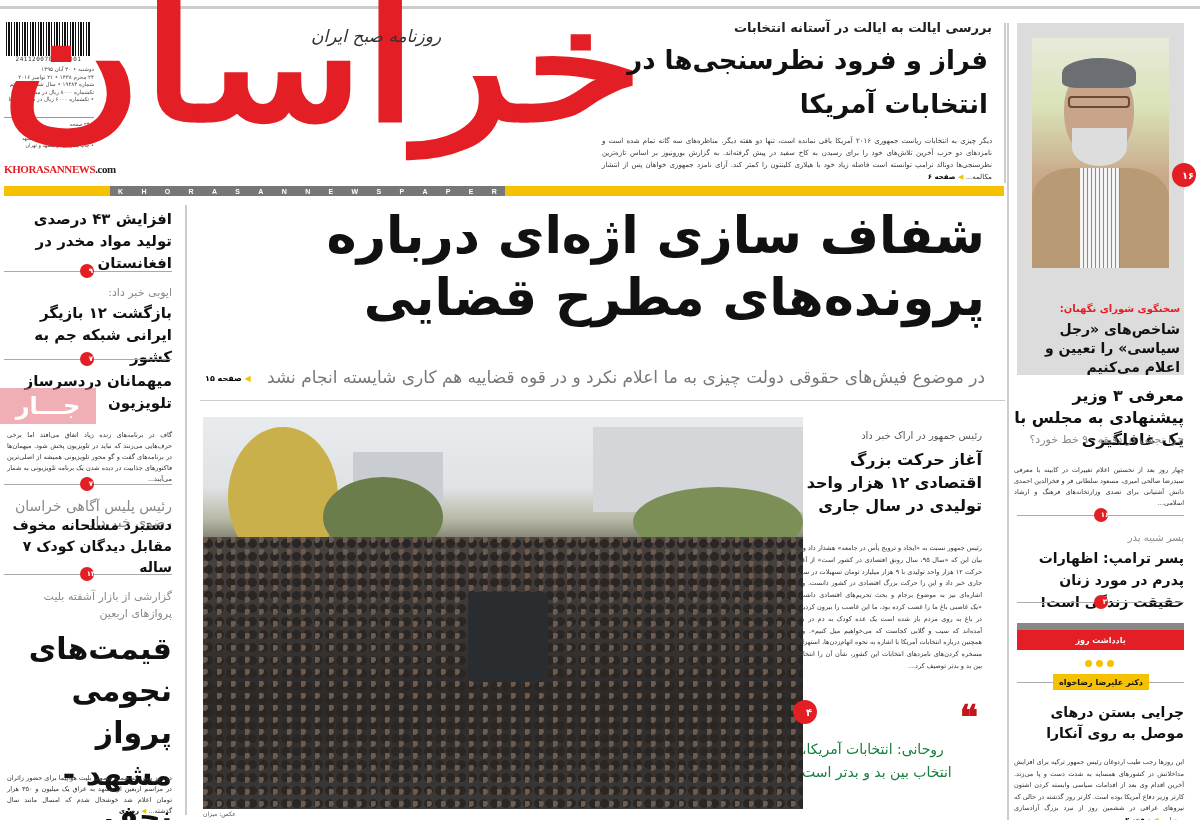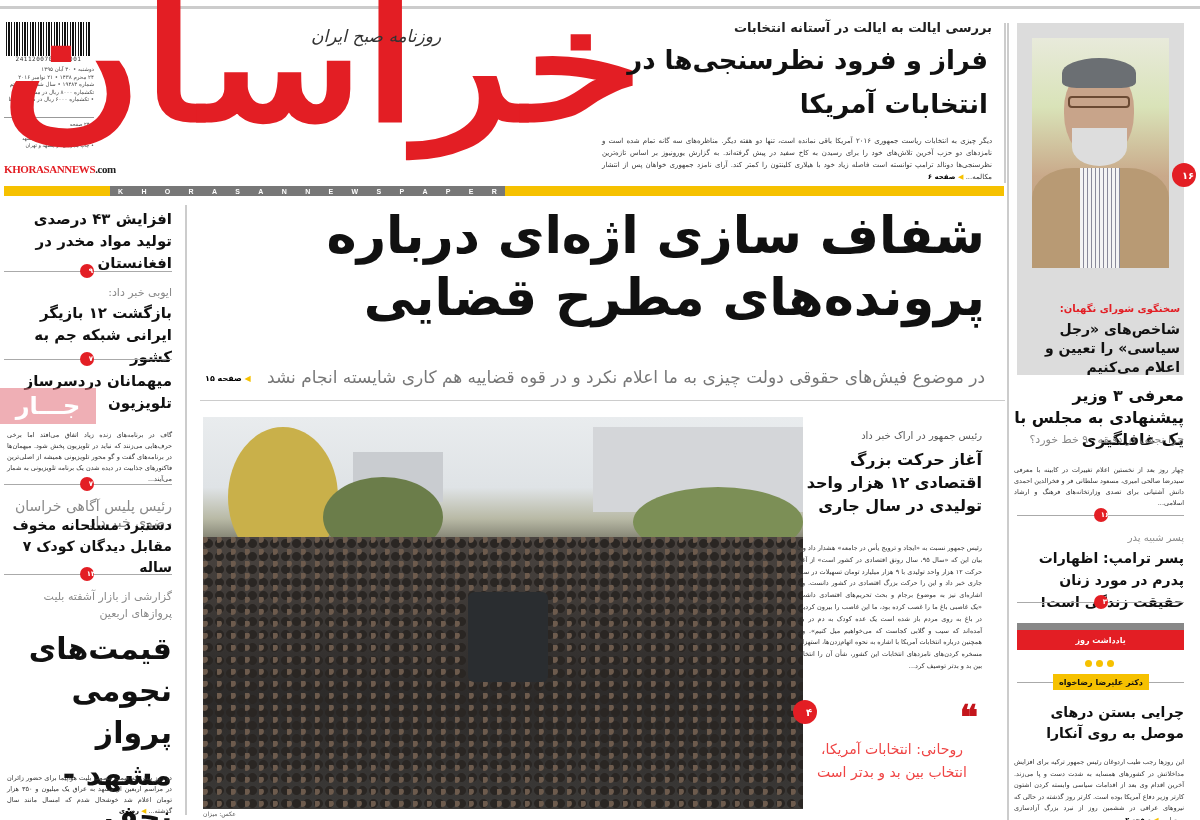--- a/index.html
+++ b/index.html
@@ -85,21 +85,21 @@
                 linear-gradient(180deg,#4a4440 0%,#2c2a29 60%,#3c3a38 100%); }
   .ph-car { position: absolute; left: 265px; top: 175px; width: 80px; height: 90px; background: #2a2d30; border-radius: 6px; }
   .photo-credit { left: 203px; top: 810px; font-size: 6px; color: #555; }
   .photo-badge { left: 793px; top: 700px; }
 
   
   .arak-kicker { right: 218px; top: 430px; font-size: 10px; color: #555; }
   .arak-title { right: 218px; top: 448px; width: 190px; font-size: 16px; font-weight: bold; line-height: 23px; text-align: right; }
   .arak-body { right: 218px; top: 543px; width: 185px; font-size: 6.5px; line-height: 11.8px; color: #333; text-align: justify; }
   .quote-mark { right: 222px; top: 700px; font-family: "DejaVu Serif", serif; font-size: 34px; font-weight: bold; color: #c4161c; line-height: 34px; }
-  .quote-text { right: 218px; top: 738px; width: 180px; font-size: 14px; color: #ef4444; line-height: 23px; text-align: center; }
+  .quote-text { right: 218px; top: 738px; width: 180px; font-size: 14px; color: #15803d; line-height: 23px; text-align: left; }
 
   
   .l-title { right: 1028px; width: 172px; text-align: right; font-weight: bold; color: #111; }
   .l-kicker { right: 1028px; text-align: right; color: #888; }
   .l-body { right: 1028px; width: 165px; font-size: 6.5px; line-height: 11px; color: #333; text-align: justify; }
   .l-sep { left: 4px; width: 168px; height: 1px; background: #aaa; }
   .watermark { left: 0px; top: 388px; width: 96px; height: 36px; background: rgba(225,110,120,0.55); color: #fff; font-size: 24px; font-weight: bold; display: flex; align-items: center; justify-content: center; }
   .left-vrule { left: 185px; top: 205px; height: 610px; }
   .right-vrule { left: 1007px; top: 23px; height: 797px; }
   .top-vrule { left: 1004px; top: 23px; height: 160px; }

